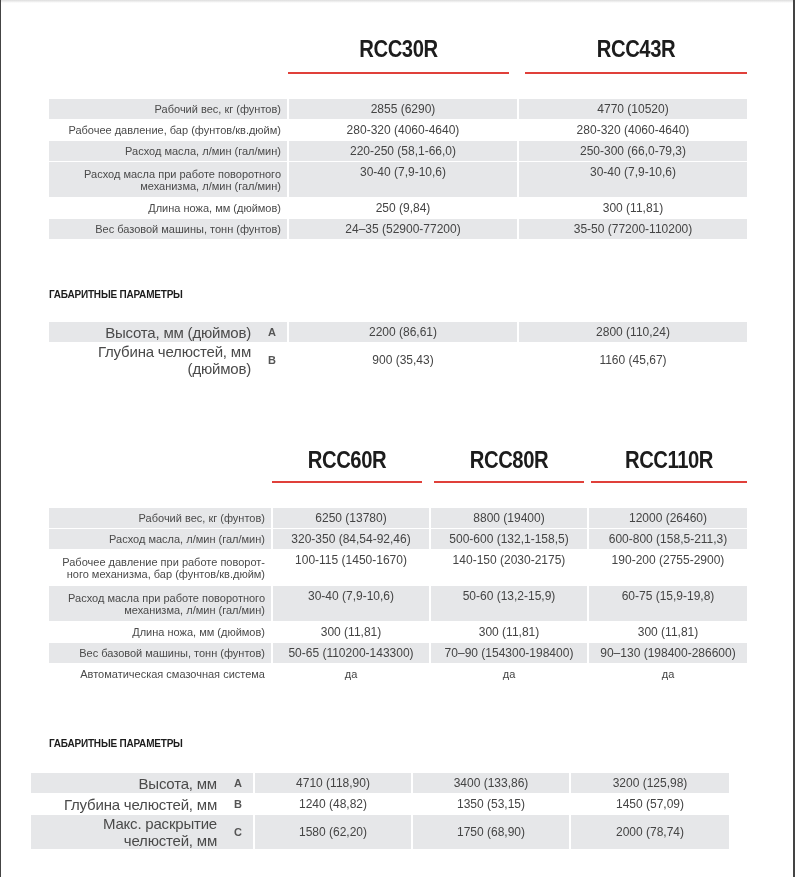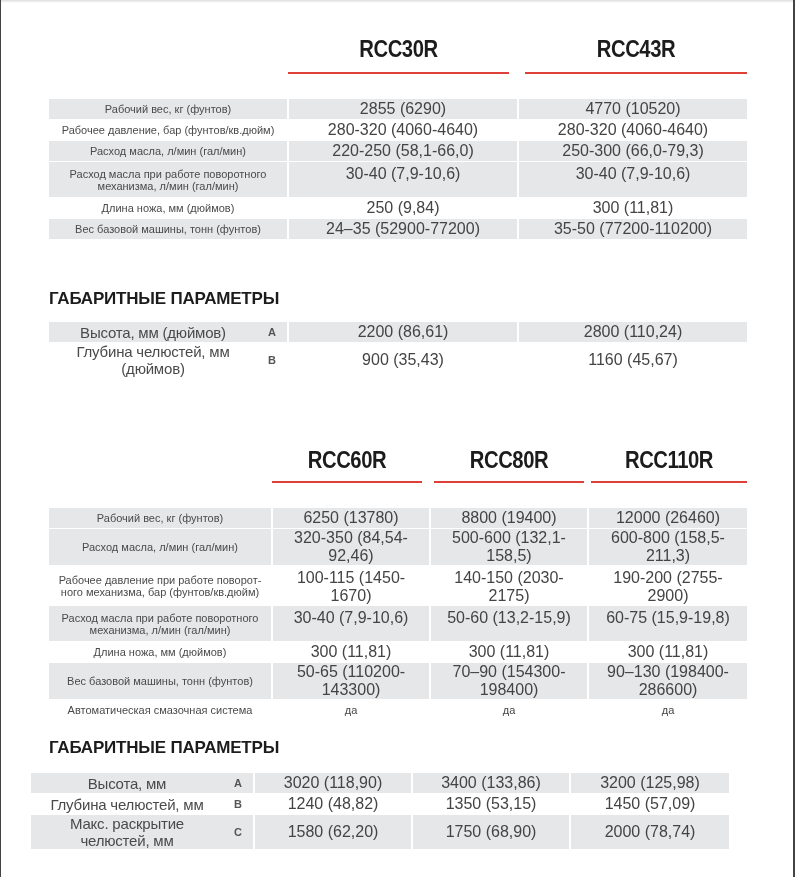--- a/index.html
+++ b/index.html
@@ -7,27 +7,27 @@
     width: 795px; height: 877px; background: #ffffff; position: relative; overflow: hidden;
     font-family: "Liberation Sans", sans-serif; color: #3a3a3a;
     border-left: 1px solid #444; border-right: 2px solid #444; box-sizing: border-box;
   }
   .topshade { position: absolute; left: 0; top: 0; width: 100%; height: 3px; background: linear-gradient(#ddd, #fff); }
   .model-head { position: absolute; text-align: center; font-weight: bold; font-size: 23px; color: #1c1c1c; letter-spacing: -0.5px; font-family: "Liberation Sans", sans-serif; transform: scaleX(0.88); }
   .model-line { position: absolute; height: 2px; background: #e0403a; }
   table.spec { position: absolute; border-collapse: separate; border-spacing: 0; font-size: 11px; }
   table.spec td { padding: 0 6px; height: 20px; vertical-align: middle; border-bottom: 1px solid #fff; }
   table.spec tr.shade td { background: #e6e7e9; }
-  table.spec td.label { text-align: center; color: #4a4a4a; }
-  table.spec td.val { text-align: center; border-left: 2px solid #fff; color: #444; font-size: 16px; }
+  table.spec td.label { text-align: right; color: #4a4a4a; }
+  table.spec td.val { text-align: center; border-left: 2px solid #fff; color: #444; font-size: 12px; }
   table.spec tr.tall td { height: 32px; }
   table.spec tr.tall td.val { vertical-align: top; padding-top: 3px; }
   table.spec td.letter { text-align: center; font-weight: bold; color: #555; width: 18px; padding: 0 2px; }
   table.dims td.label { font-size: 15px; letter-spacing: -0.2px; }
-  .dim-title { position: absolute; font-weight: bold; font-size: 17px; color: #1c1c1c; letter-spacing: -0.2px; text-align: center; }
+  .dim-title { position: absolute; font-weight: bold; font-size: 10px; color: #1c1c1c; letter-spacing: -0.2px; text-align: center; }
 </style>
 </head>
 <body>
 
 <div class="topshade"></div>
 
 <div class="model-head" style="left:287px; top:36px; width:221px;">RCC30R</div>
 <div class="model-line" style="left:287px; top:72px; width:221px;"></div>
 <div class="model-head" style="left:524px; top:36px; width:222px;">RCC43R</div>
 <div class="model-line" style="left:524px; top:72px; width:222px;"></div>
@@ -164,21 +164,21 @@
       <col style="width:192px">
       <col style="width:30px">
       <col style="width:158px">
       <col style="width:158px">
       <col style="width:160px">
     </colgroup>
   <tbody>
       <tr class="shade">
     <td class="label">Высота, мм</td>
     <td class="letter">A</td>
-    <td class="val">3020 (118,90)</td>
+    <td class="val">4710 (118,90)</td>
     <td class="val">3400 (133,86)</td>
     <td class="val">3200 (125,98)</td>
   </tr>
   <tr>
     <td class="label">Глубина челюстей, мм</td>
     <td class="letter">B</td>
     <td class="val">1240 (48,82)</td>
     <td class="val">1350 (53,15)</td>
     <td class="val">1450 (57,09)</td>
   </tr>

